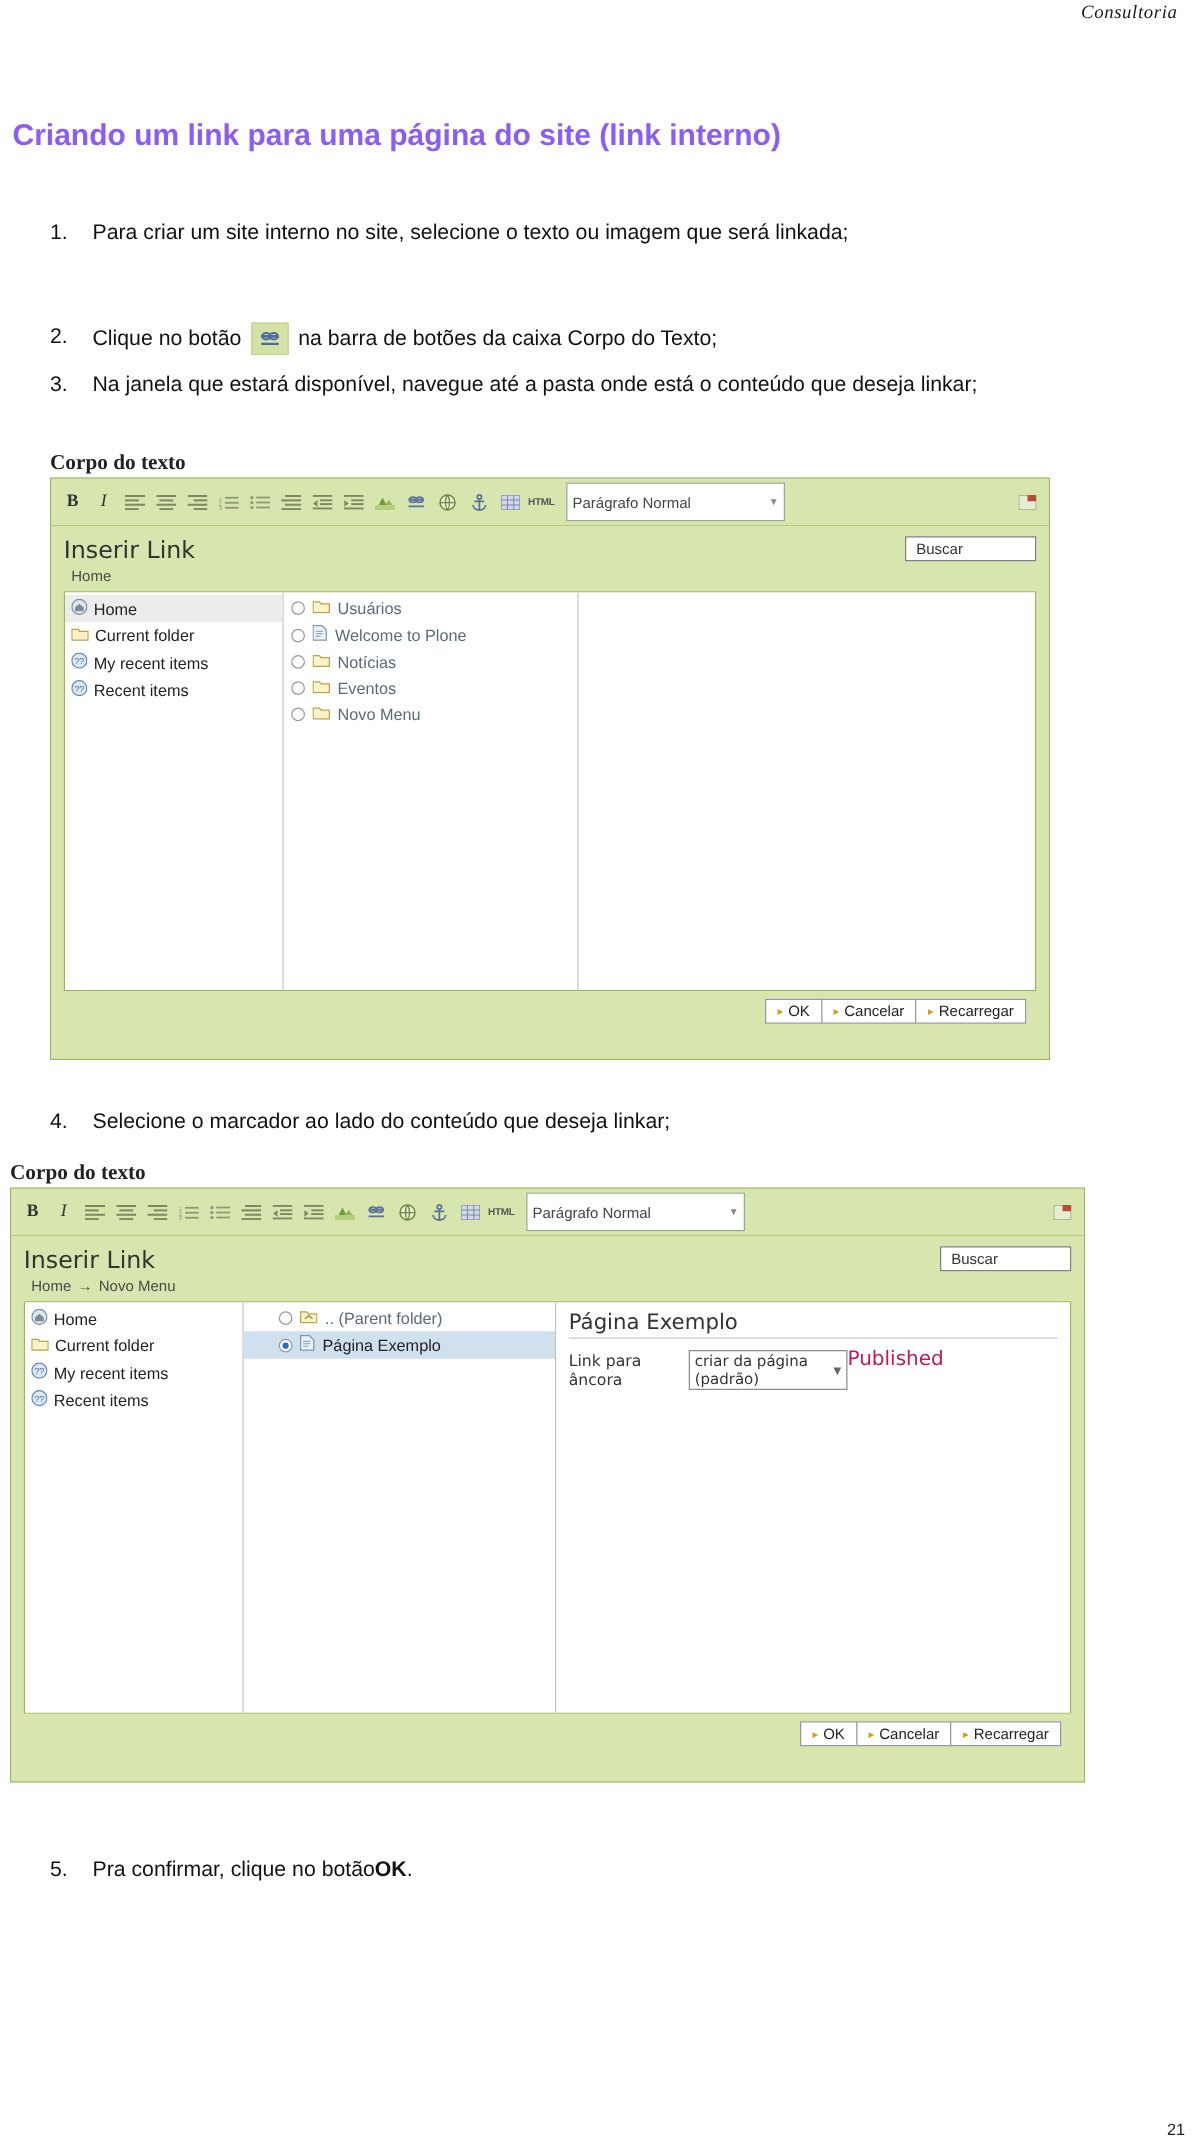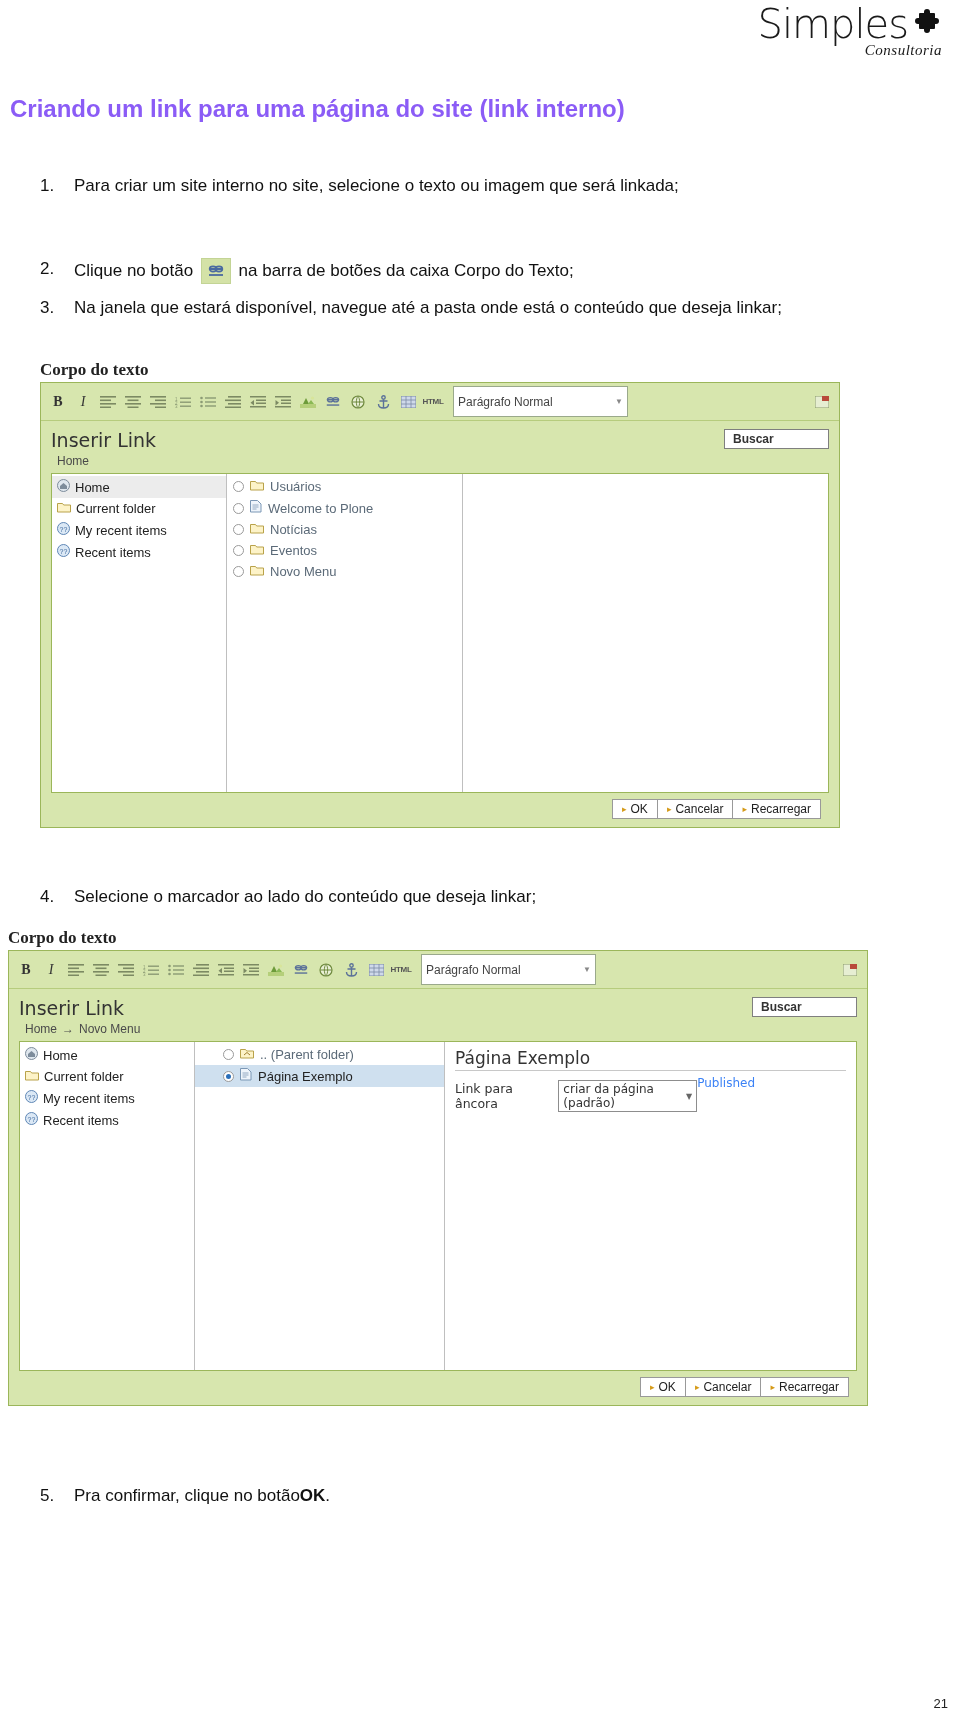--- a/index.html
+++ b/index.html
@@ -86,32 +86,31 @@
     background:#fff;
     border:1px solid #9aa98b;
     height:31px; min-width:175px;
     font-size:12px; color:#444;
     display:flex; align-items:center; justify-content:space-between;
     padding:0 4px;
   }
   .tb-sel .arrow { color:#888; font-size:8px; }
   .tb-spacer { flex:1; }
 
-  .panel { background:#d7e6ae; padding:8px 10px 2px 10px; }
+  .panel { background:#d7e6ae; padding:8px 10px 22px 10px; }
   .panel-head { display:flex; align-items:flex-start; justify-content:space-between; }
   .panel-title {
     font-family:"DejaVu Sans", sans-serif;
     font-size:19px; color:#333; font-weight:400;
   }
   .search-box {
     background:#fff; border:1px solid #7f7f7f;
     font-size:12px; color:#333;
     padding:2px 8px;
     min-width:105px;
-    font-weight:bold;
   }
   .breadcrumb {
     font-size:12px; color:#4a4a4a; margin:3px 0 5px 6px;
     display:flex; align-items:center; gap:5px;
   }
   .crumb-sep { color:#4a4a4a; }
 
   .browser {
     display:flex;
     background:#fff;
@@ -158,21 +157,21 @@
     border-bottom:1px solid #c8c8c8;
     padding-bottom:2px; margin-bottom:4px;
   }
   .detail-body {
     font-family:"DejaVu Sans", sans-serif;
     font-weight:bold;
     font-size:12.5px; color:#222; line-height:1.45;
     max-width:300px;
   }
   .detail-state {
-    float:right; font-size:12px; color:#3b82f6; font-weight:normal;
+    float:right; font-size:16px; color:#be185d; font-weight:normal;
     font-family:"DejaVu Sans", sans-serif;
   }
   .anchor-row {
     display:flex; align-items:center; gap:19px; margin-top:9px;
     font-family:"DejaVu Sans", sans-serif;
     font-size:12.5px; color:#333;
   }
   .anchor-sel {
     background:#fff; border:1px solid #8d8d8d;
     font-size:12px; color:#333;
@@ -200,28 +199,20 @@
   .pagenum {
     position:absolute; right:12px; bottom:8px;
     font-size:13px; color:#222;
   }
   .b { font-weight:bold; }
 </style>
 </head>
 <body>
 
 <div class="logo-wrap">
-  <div class="logo-main">
-    <span class="logo-text">Simples</span>
-    <span class="logo-puzzle">
-      <svg width="30" height="30" viewBox="0 0 30 30">
-        <path fill="#111" d="M12 3a3 3 0 0 1 6 0v1h4a1 1 0 0 1 1 1v4h1a3 3 0 0 1 0 6h-1v4a1 1 0 0 1-1 1h-4v1a3 3 0 0 1-6 0v-1H8a1 1 0 0 1-1-1v-4H6a3 3 0 0 1 0-6h1V5a1 1 0 0 1 1-1h4V3z"></path>
-      </svg>
-    </span>
-  </div>
   <div class="logo-sub">Consultoria</div>
 </div>
 
 <h1 class="page-title">Criando um link para uma página do site (link interno)</h1>
 
 <div class="step" style="left:40px; top:175px; width:880px;">
   <span class="num">1.</span>
   <span class="txt">Para criar um site interno no site, selecione o texto ou imagem que será linkada;</span>
 </div>
 

